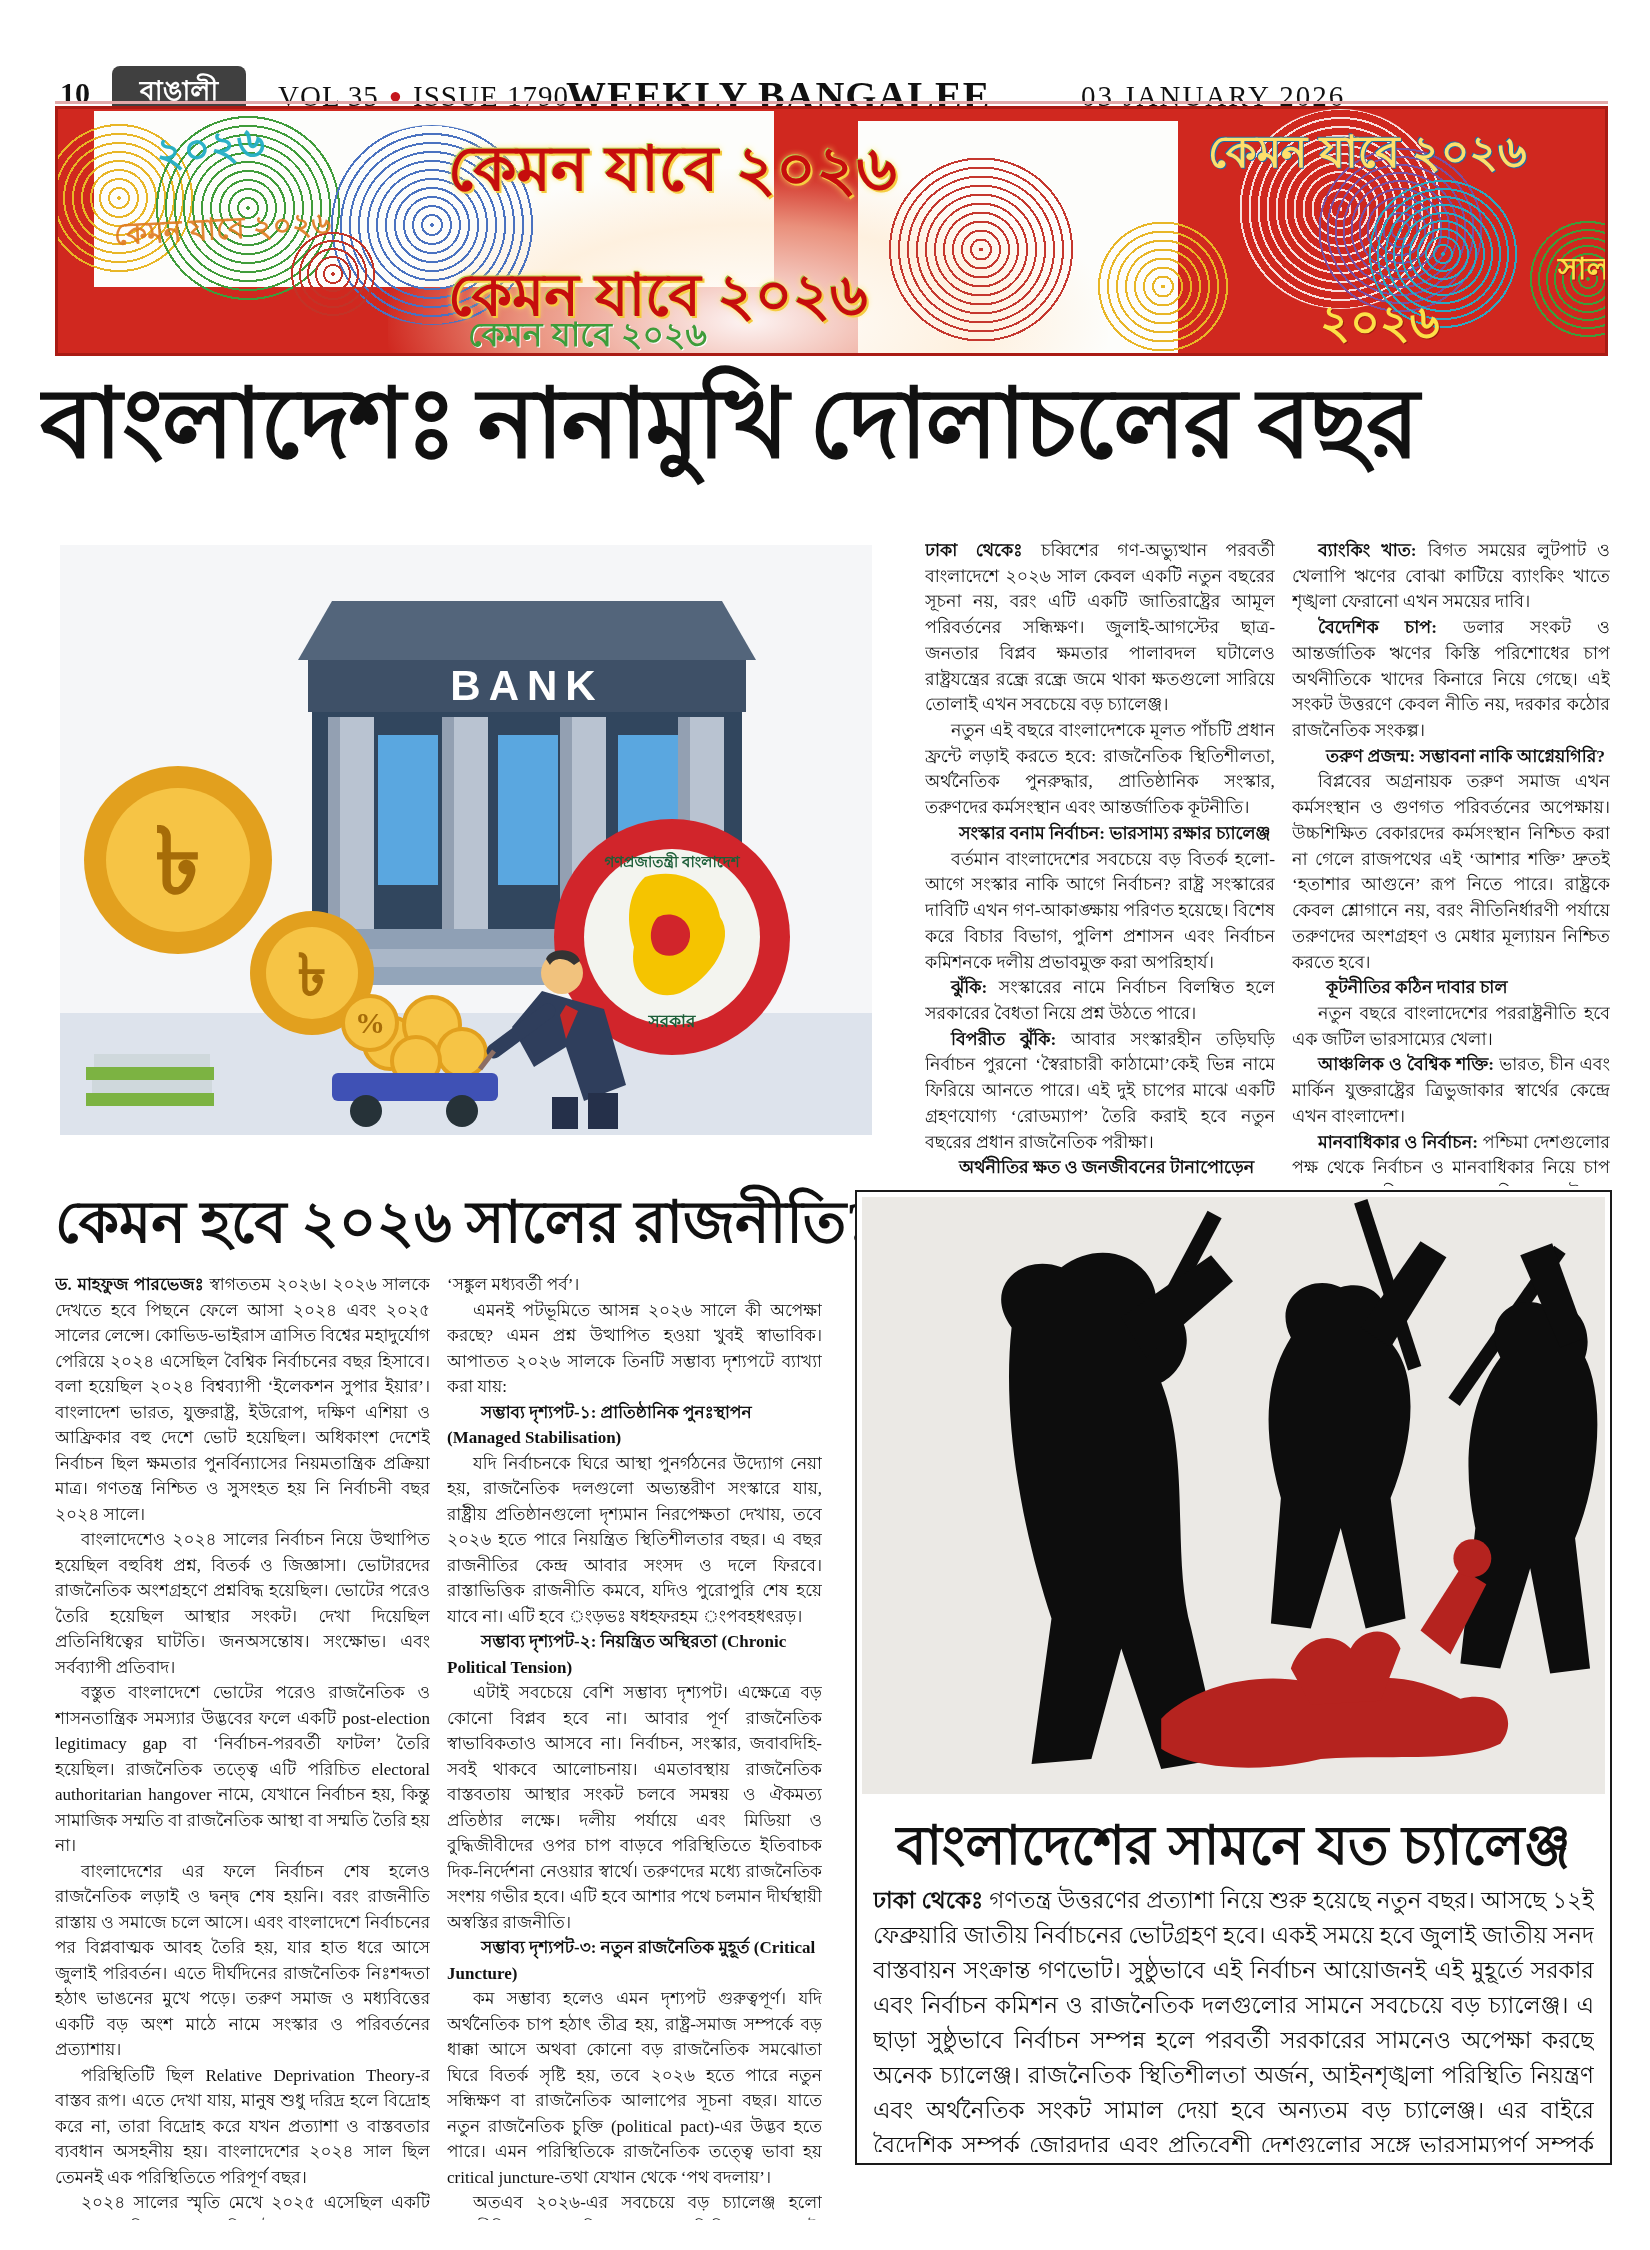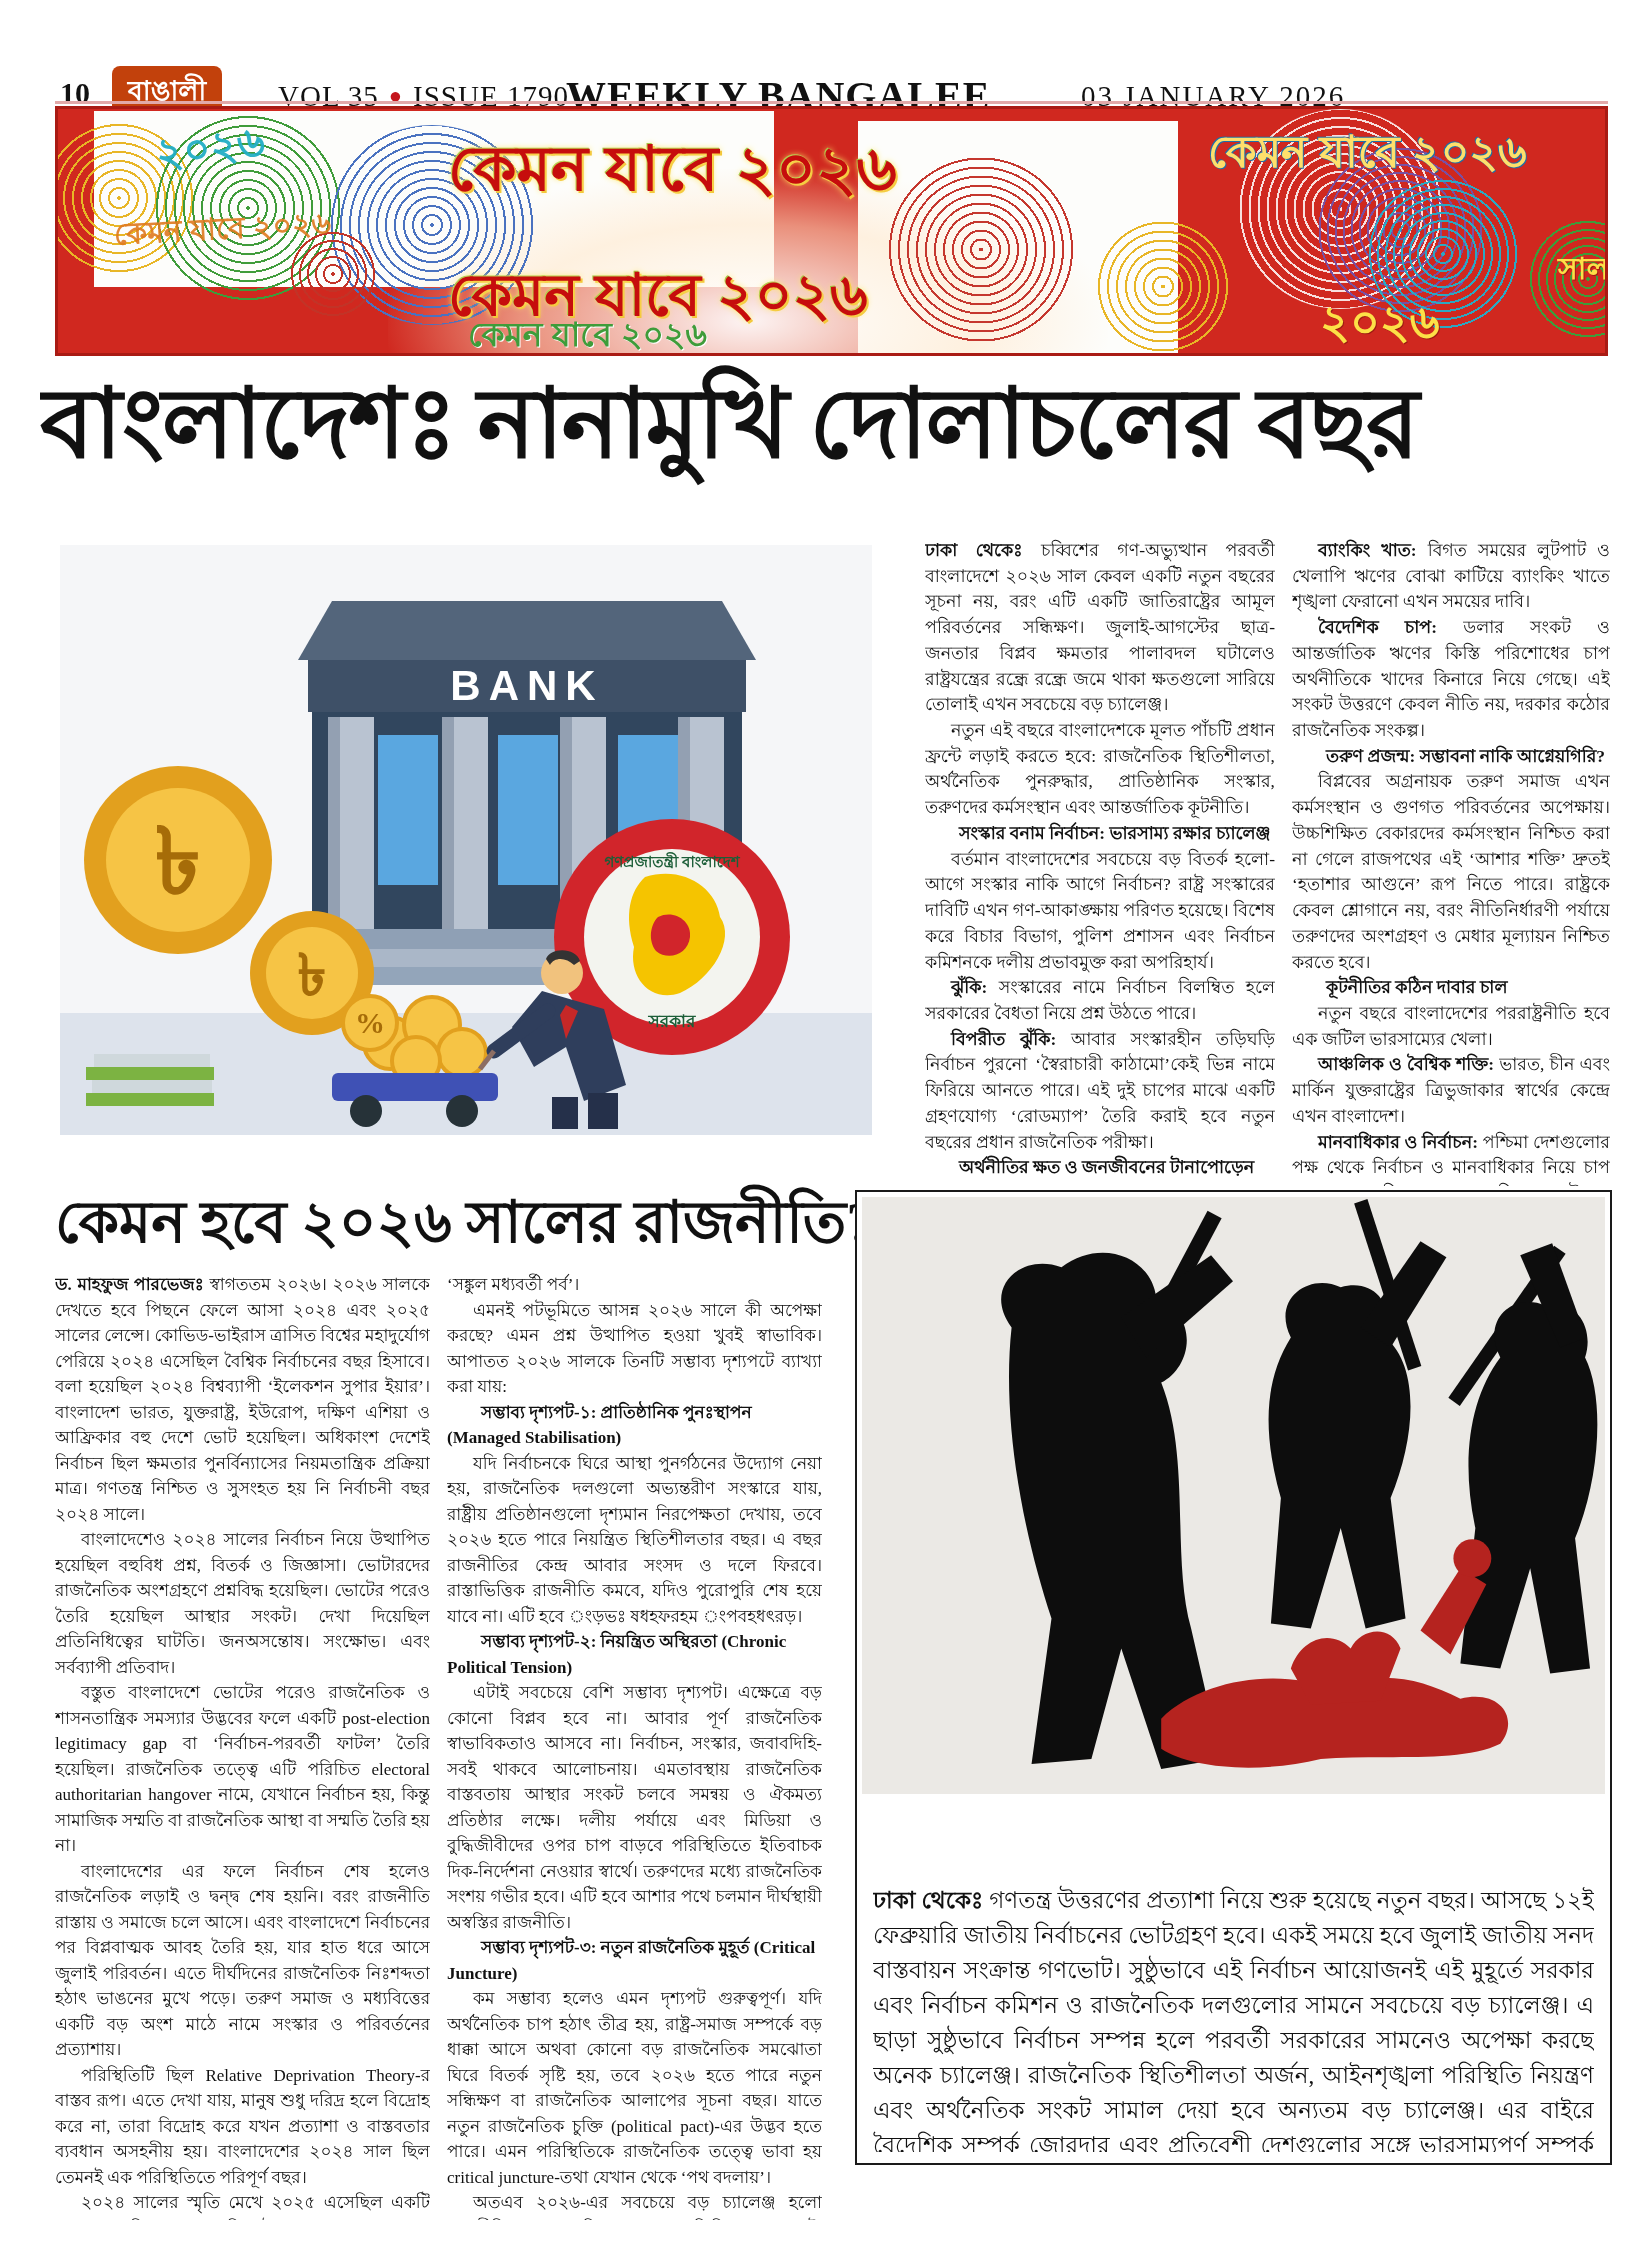--- a/index.html
+++ b/index.html
@@ -1,21 +1,21 @@
 <!DOCTYPE html>
 <html><head>
 <meta charset="utf-8">
 <style>
   html,body{margin:0;padding:0;background:#888;}
   #page{position:relative;width:1650px;height:2250px;background:#ffffff;margin:0 auto;
         font-family:"Liberation Serif","DejaVu Serif",serif;color:#111;overflow:hidden;}
   
   .hdr{position:absolute;left:46px;top:52px;width:1553px;height:48px;margin-top:20px;}
   .pagenum{position:absolute;left:14px;top:4px;font-size:30px;font-weight:bold;}
-  .logo{position:absolute;left:66px;top:-6px;width:110px;height:52px;background:#c2410c;
+  .logo{position:absolute;left:66px;top:-6px;width:134px;height:52px;background:#404040;
         border-radius:8px;color:#fff;font-weight:bold;font-size:27px;display:flex;
         align-items:center;justify-content:center;font-family:"Liberation Sans",sans-serif;}
   .volissue{position:absolute;left:232px;top:8px;font-size:29px;letter-spacing:1px;white-space:nowrap;}
   .volissue .dot{color:#c4161c;font-size:22px;vertical-align:3px;padding:0 10px;}
   .masthead{position:absolute;left:520px;top:0;width:480px;text-align:left;font-size:40px;
             font-weight:bold;letter-spacing:1px;white-space:nowrap;}
   .hdate{position:absolute;left:1035px;top:8px;font-size:29px;letter-spacing:2px;white-space:nowrap;}
   .hdr-rule{position:absolute;left:55px;top:101px;width:1553px;height:3px;background:#e2a9a9;}
   
   .banner{position:absolute;left:55px;top:106px;width:1553px;height:250px;background:#d0281f;
@@ -238,20 +238,21 @@
         <path d="M640,160 C620,120 655,95 685,108 C715,100 735,130 725,160 C745,200 740,280 715,340 L730,470 L690,475 L670,370 L640,470 L600,465 L615,330 C600,260 610,200 640,160 Z"></path>
         <path d="M700,150 L660,58 L692,46 L726,140 Z"></path>
       </g>
       <g fill="#b5231f">
         <path d="M300,520 C340,480 420,470 470,490 C520,470 560,480 600,500 C640,490 660,520 640,545 C600,565 520,555 460,560 C400,575 330,570 300,550 Z"></path>
         <path d="M430,470 C440,440 470,430 490,450 C500,430 530,425 540,450 L520,502 L450,506 Z"></path>
         <path d="M560,432 L600,370 L626,386 L590,456 Z"></path>
         <circle cx="612" cy="360" r="19"></circle>
       </g>
     </svg>
+    <h2 class="chal-head" style="margin:0;">বাংলাদেশের সামনে যত চ্যালেঞ্জ</h2>
     <div class="chal-body">
 
     <p class="para t-lead"><b class="lead">ঢাকা থেকেঃ </b><span>গণতন্ত্র উত্তরণের প্রত্যাশা নিয়ে শুরু হয়েছে নতুন বছর। আসছে ১২ই ফেব্রুয়ারি জাতীয় নির্বাচনের ভোটগ্রহণ হবে। একই সময়ে হবে জুলাই জাতীয় সনদ বাস্তবায়ন সংক্রান্ত গণভোট। সুষ্ঠুভাবে এই নির্বাচন আয়োজনই এই মুহূর্তে সরকার এবং নির্বাচন কমিশন ও রাজনৈতিক দলগুলোর সামনে সবচেয়ে বড় চ্যালেঞ্জ। এ ছাড়া সুষ্ঠুভাবে নির্বাচন সম্পন্ন হলে পরবর্তী সরকারের সামনেও অপেক্ষা করছে অনেক চ্যালেঞ্জ। রাজনৈতিক স্থিতিশীলতা অর্জন, আইনশৃঙ্খলা পরিস্থিতি নিয়ন্ত্রণ এবং অর্থনৈতিক সংকট সামাল দেয়া হবে অন্যতম বড় চ্যালেঞ্জ। এর বাইরে বৈদেশিক সম্পর্ক জোরদার এবং প্রতিবেশী দেশগুলোর সঙ্গে ভারসাম্যপূর্ণ সম্পর্ক তৈরি এবং ’২৪ এর গণ-অভ্যুত্থান পরবর্তী সম্ভাব্য সংস্কার প্রক্রিয়া এগিয়ে নেয়া হবে নির্বাচিত সরকারের জন্য গুরুত্বপূর্ণ চ্যালেঞ্জ।</span><i class="cont"></i></p>
         <p class="para t-p"><b class="lead"></b><span>রাজনৈতিক বিশ্লেষকরা বলছেন, নতুন বছরের প্রথম চ্যালেঞ্জ হলো ত্রয়োদশ সংসদ নির্বাচন সুষ্ঠুভাবে আয়োজন করা। নির্বাচন আয়োজনে ইতিমধ্যে সরকার ও নির্বাচন কমিশন নানা প্রস্তুতি নিচ্ছে। সশস্ত্র বাহিনীসহ আইনশৃঙ্খলা সংশ্লিষ্ট সব বাহিনীও প্রস্তুত নির্বাচনে দায়িত্ব পালন করতে। তবে পরিবর্তিত পরিস্থিতিতে মাঠের অবস্থা কতোটা নিয়ন্ত্রণে রাখা যাবে তা নিয়ে শঙ্কা আছে। বিশেষ করে নির্বাচনে না থাকা গণ-অভ্যুত্থানে পরাজিত কার্যক্রম নিষিদ্ধ আওয়ামী লীগের কর্মী-সমর্থকদের অবস্থান কি হয় সেটি নিয়ে ভাবছে আইনশৃঙ্খলা রক্ষাকারী বাহিনী। এ ছাড়া রাজনৈতিক দলগুলো এই নির্বাচনে কেমন আচরণ করে এটিও সুষ্ঠু নির্বাচনের জন্য গুরুত্বপূর্ণ।</span><i class="cont"></i></p>
       </div>
   </div>
 
 </div>
 
 </body></html>

